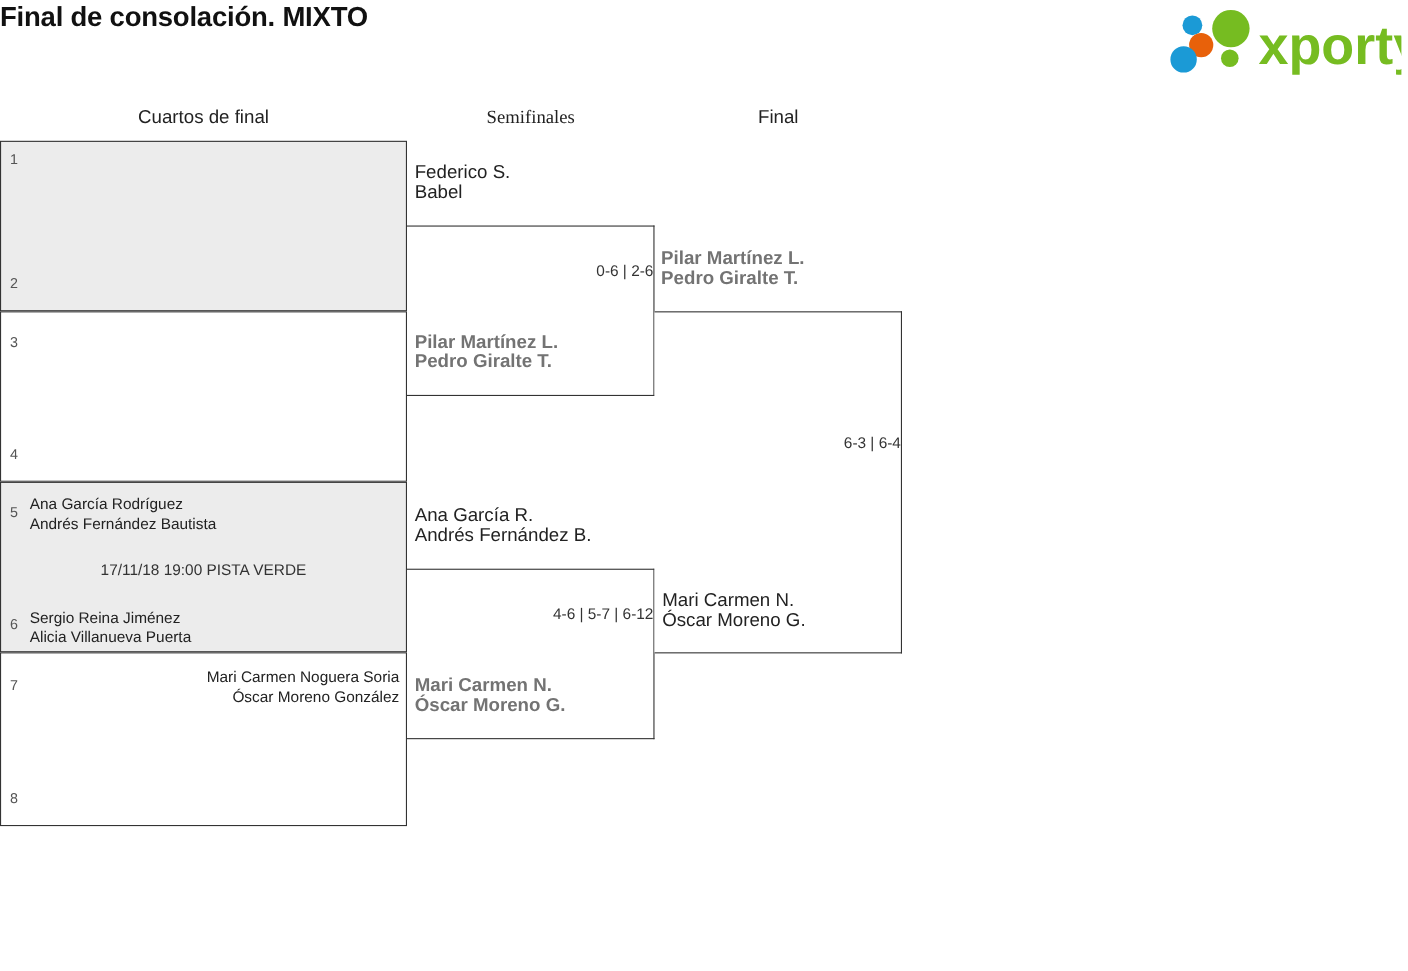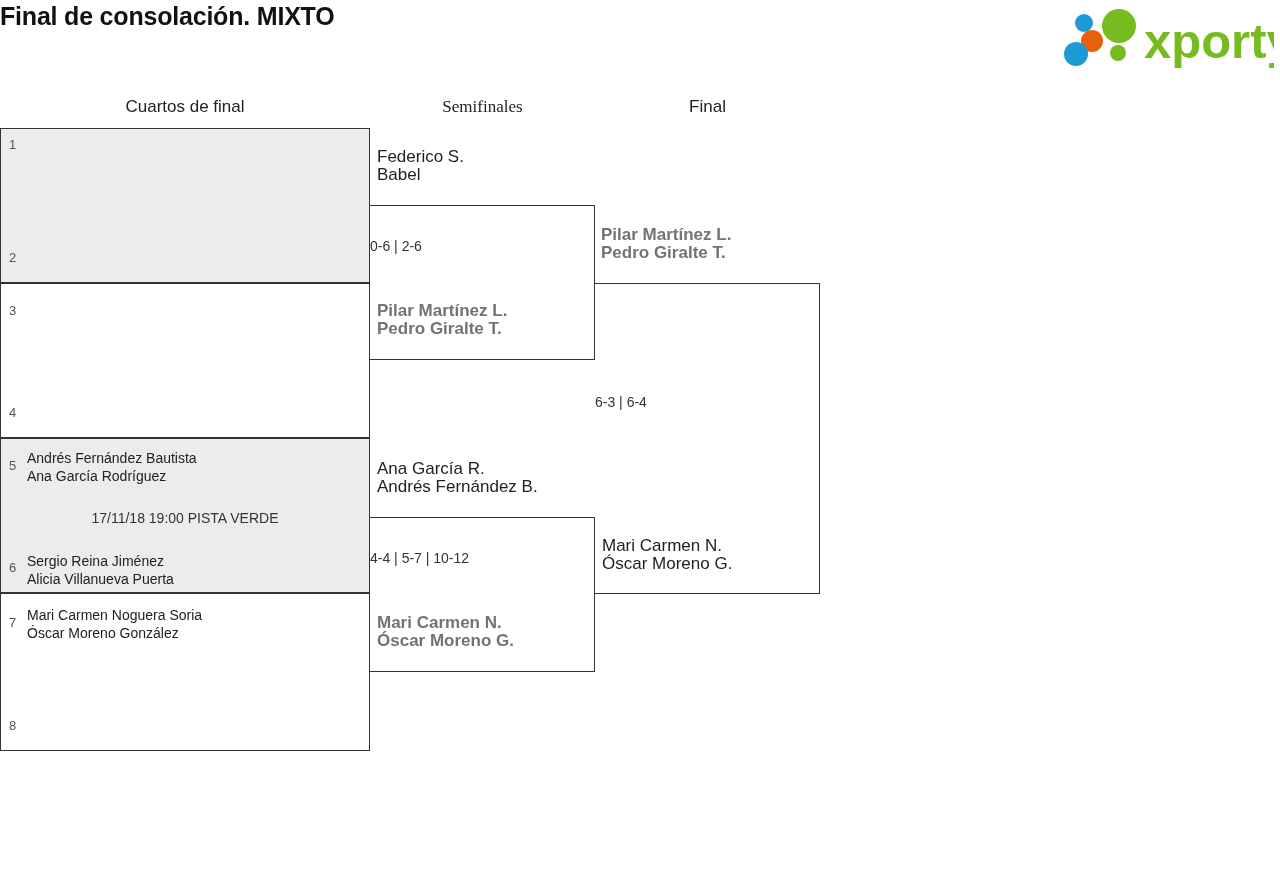--- a/index.html
+++ b/index.html
@@ -54,21 +54,21 @@
   }
   .team .ln { display: block; }
 
   .meta {
     position: absolute; left: 0; right: 0;
     font-size: 14px; color: #333333; text-align: center;
     white-space: nowrap;
   }
   .score {
     position: absolute; left: 0; right: 0;
-    font-size: 14px; color: #333333; text-align: left;
+    font-size: 14px; color: #333333; text-align: right;
     white-space: nowrap;
   }
 
   
   .feeder {
     position: absolute;
     font-size: 17px; line-height: 18px; color: #222222;
     white-space: nowrap;
   }
   .feeder .ln { display: block; }
@@ -125,34 +125,34 @@
     <div class="seed" style="top:121px;">4</div>
     <div class="team" style="top:120px;">
       <span class="ln"></span>
       <span class="ln"></span>
     </div>
   </div>
 
   <div class="match-box shaded" style="left:0px; top:438px; width:370px; height:155px;">
     <div class="seed" style="top:19px;">5</div>
     <div class="team" style="top:10px;">
+      <span class="ln">Ana García Rodríguez</span>
       <span class="ln">Andrés Fernández Bautista</span>
-      <span class="ln">Ana García Rodríguez</span>
     </div>
     <div class="meta" style="top:71px;">17/11/18 19:00 PISTA VERDE</div>
     <div class="seed" style="top:121px;">6</div>
     <div class="team" style="top:113px;">
       <span class="ln">Sergio Reina Jiménez</span>
       <span class="ln">Alicia Villanueva Puerta</span>
     </div>
   </div>
 
   <div class="match-box" style="left:0px; top:593px; width:370px; height:158px;">
     <div class="seed" style="top:21px;">7</div>
-    <div class="team" style="top:12px;">
+    <div class="team" style="top:12px;text-align:right;">
       <span class="ln">Mari Carmen Noguera Soria</span>
       <span class="ln">Óscar Moreno González</span>
     </div>
     <div class="meta" style="top:72px;"></div>
     <div class="seed" style="top:124px;">8</div>
     <div class="team" style="top:116px;">
       <span class="ln"></span>
       <span class="ln"></span>
     </div>
   </div>
@@ -169,21 +169,21 @@
       <span class="ln">Pedro Giralte T.</span>
     </div>
   </div>
 
   <div class="feeder" style="left:377px; top:460px;">
     <span class="ln">Ana García R.</span>
     <span class="ln">Andrés Fernández B.</span>
   </div>
 
   <div class="match-box no-left" style="left:370px; top:517px; width:225px; height:155px;">
-    <div class="score" style="top:32px;">4-4 | 5-7 | 10-12</div>
+    <div class="score" style="top:32px;">4-6 | 5-7 | 6-12</div>
     <div class="feeder winner" style="left:7px; top:96px;">
       <span class="ln">Mari Carmen N.</span>
       <span class="ln">Óscar Moreno G.</span>
     </div>
   </div>
 
   <div class="feeder winner" style="left:601px; top:226px;">
     <span class="ln">Pilar Martínez L.</span>
     <span class="ln">Pedro Giralte T.</span>
   </div>

